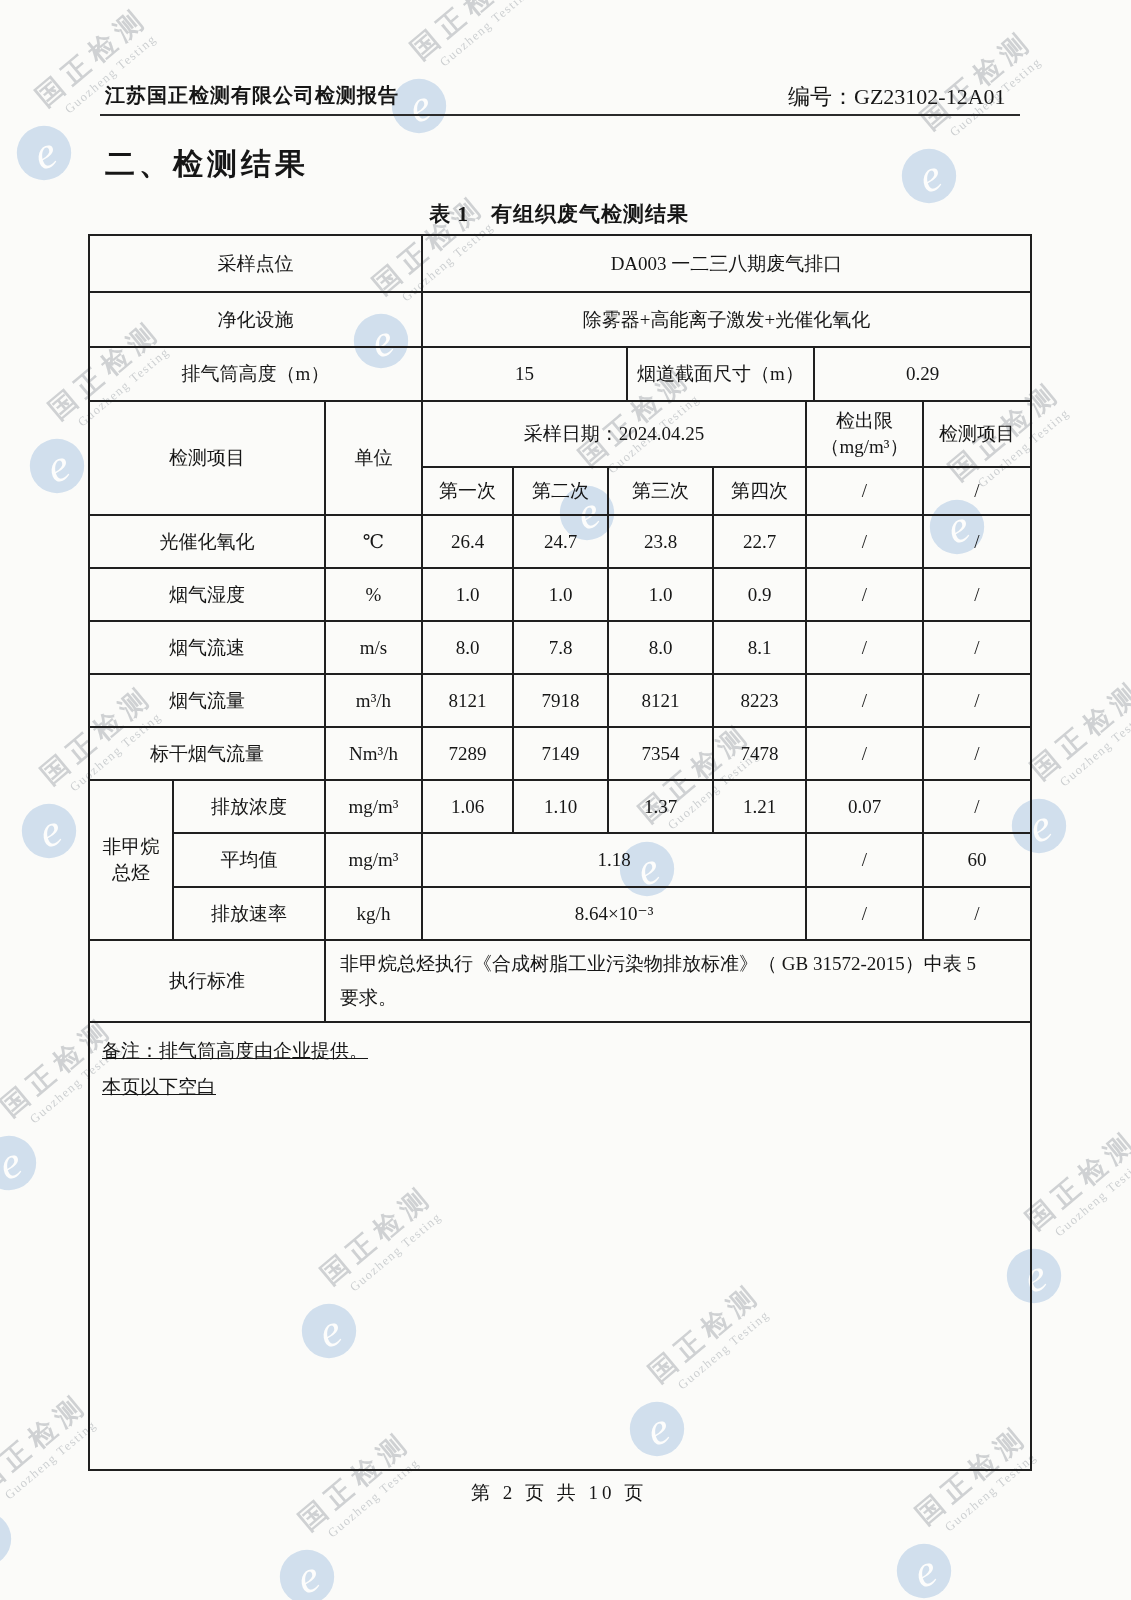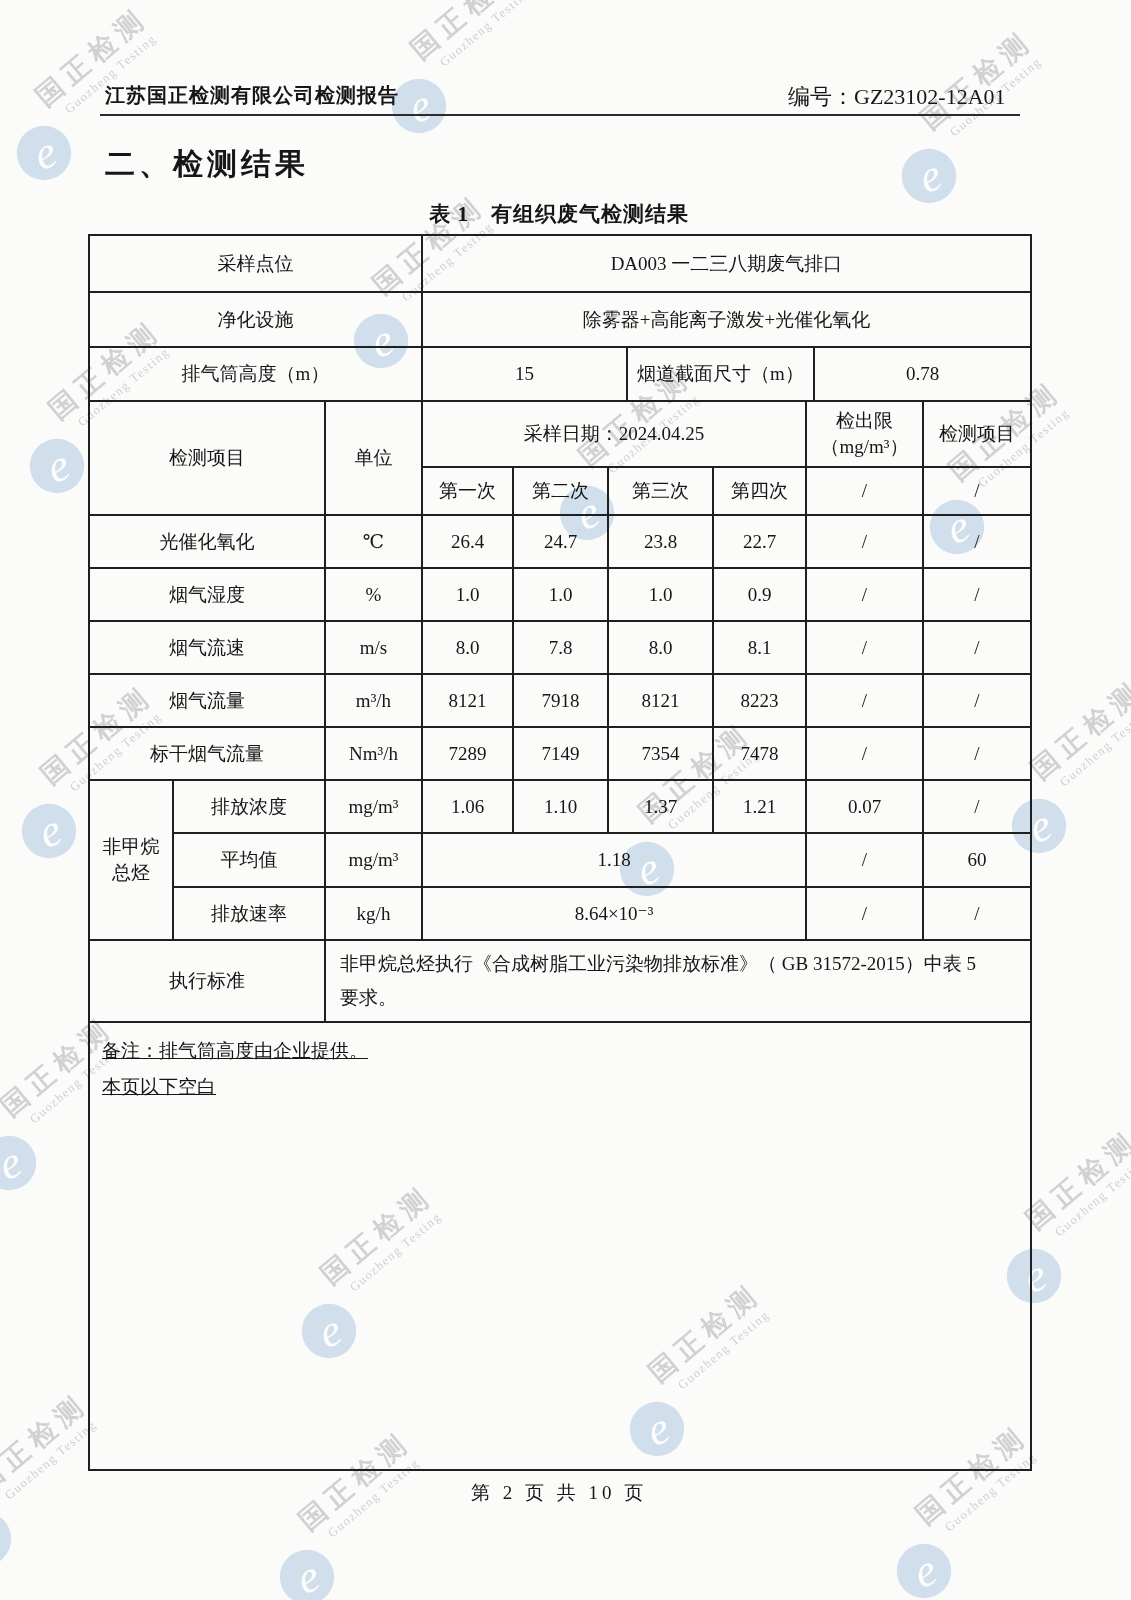--- a/index.html
+++ b/index.html
@@ -253,21 +253,21 @@
             <col style="width:333px">
             <col style="width:205px">
             <col style="width:187px">
             <col style="width:217px">
           </colgroup>
         <tbody>
             <tr class="r54">
           <td>排气筒高度（m）</td>
           <td>15</td>
           <td>烟道截面尺寸（m）</td>
-          <td>0.78</td>
+          <td>0.29</td>
         </tr>
       </tbody>
         </table>
 
       <table class="tbl-up">
         <colgroup>
           <col style="width:84px">
             <col style="width:152px">
             <col style="width:97px">
           <col style="width:91px">

